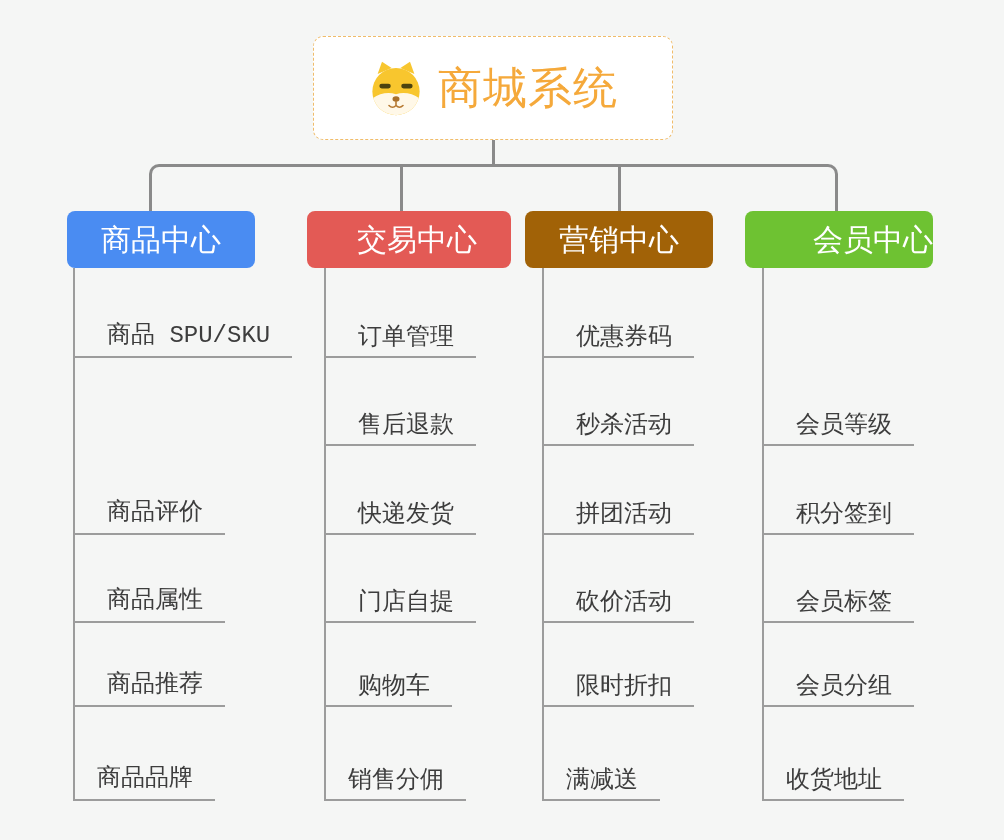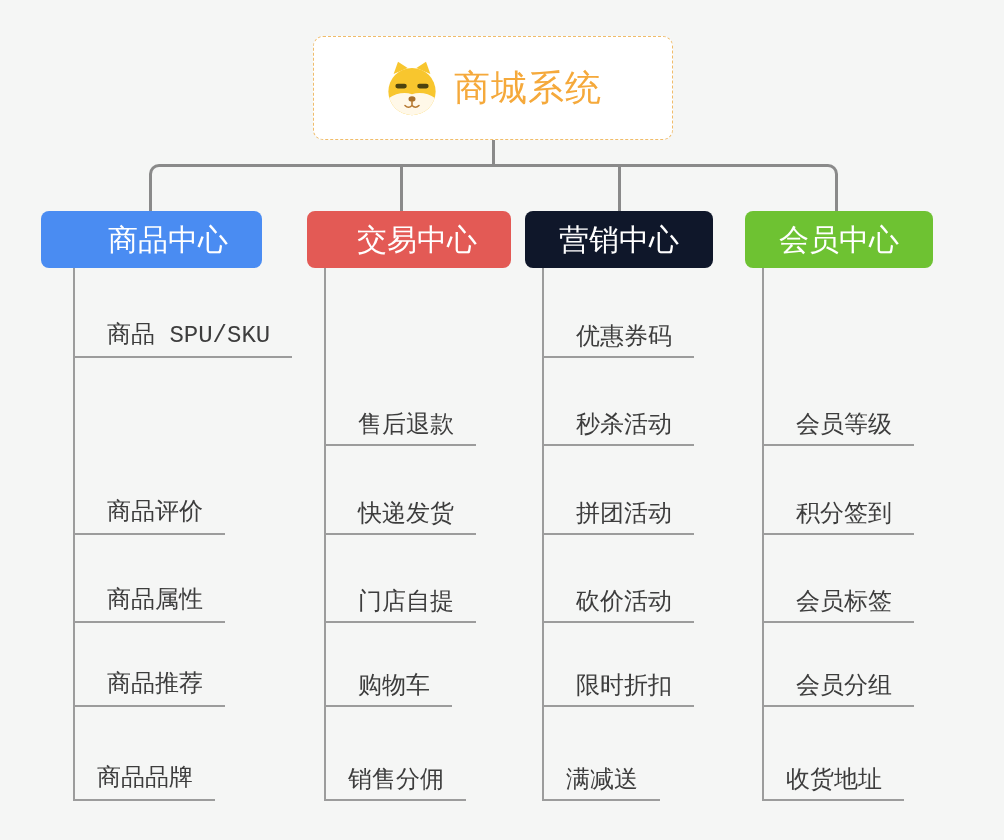--- a/index.html
+++ b/index.html
@@ -19,28 +19,28 @@
   .drop{position:absolute;top:164px;width:3px;height:47px;background:#8a8a8a;}
   .drop.d1{left:400px;} .drop.d2{left:618px;}
 
   .spine{position:absolute;top:268px;width:2px;height:533px;background:#9c9c9c;}
   .s0{left:73px;} .s1{left:324px;} .s2{left:542px;} .s3{left:762px;}
 
   
   .root{position:absolute;left:313px;top:36px;width:360px;height:104px;
         background:#ffffff;border:1px dashed #f0bc6a;border-radius:10px;
         box-sizing:border-box;display:flex;align-items:center;justify-content:center;gap:14px;}
-  .root-title{font-size:36px;line-height:1;letter-spacing:1px;}
+  .root-title{font-size:44px;line-height:1;letter-spacing:1px;}
   .dog{width:56px;height:56px;display:inline-block;}
 
   
   .hdr{position:absolute;top:211px;width:188px;height:57px;border-radius:8px;
        color:#ffffff;font-size:30px;line-height:57px;text-align:center;
        white-space:nowrap;cursor:default;}
-  .h0{left:41px;padding-left:33px;} .h1{left:307px;} .h2{left:525px;} .h3{left:745px;}
+  .h0{left:67px;} .h1{left:307px;} .h2{left:525px;} .h3{left:745px;text-align:right;}
 
   
   .leaf{position:absolute;white-space:nowrap;font-size:24px;line-height:32px;
         color:#3d3d3d;padding:0 22px 4px 34px;border-bottom:2px solid #9c9c9c;}
   .c0{left:73px;font-family:Liberation Mono, monospace;} .c1{left:324px;} .c2{left:542px;} .c3{left:762px;}
   .r0{top:320px;} .r1{top:408px;} .r2{top:497px;} .r3{top:585px;} .r4{top:669px;} .r5{top:763px;padding-left:24px;}
 </style>
 </head>
 <body style="background: rgb(245, 246, 245);">
 
@@ -71,29 +71,30 @@
         <rect x="38" y="27" width="13" height="5.5" rx="2.7" fill="#4c430f"></rect>
         <ellipse cx="32" cy="44.5" rx="4" ry="3" fill="#a8702c"></ellipse>
         <path d="M32,47 L32,52 M24,52 Q28,56 32,52 Q36,56 40,52" stroke="#b5772e" stroke-width="1.8" fill="none" stroke-linecap="round"></path>
       </svg>
     </span>
     <span class="root-title" style="color: rgb(245, 169, 59);">商城系统</span>
   </div>
 
   <div class="hdr h0" style="background: rgb(74, 140, 242);">商品中心</div>
   <div class="hdr h1" style="background: rgb(227, 90, 85); padding-left: 16px;">交易中心</div>
-  <div class="hdr h2" style="background: #0f172a;">营销中心</div>
+  <div class="hdr h2" style="background: #a16207;">营销中心</div>
   <div class="hdr h3" style="background: rgb(110, 194, 50);">会员中心</div>
 
   <div class="leaf c0 r0">商品 SPU/SKU</div>
   <div class="leaf c0 r2">商品评价</div>
   <div class="leaf c0 r3">商品属性</div>
   <div class="leaf c0 r4">商品推荐</div>
   <div class="leaf c0 r5">商品品牌</div>
 
+  <div class="leaf c1 r0">订单管理</div>
   <div class="leaf c1 r1">售后退款</div>
   <div class="leaf c1 r2">快递发货</div>
   <div class="leaf c1 r3">门店自提</div>
   <div class="leaf c1 r4">购物车</div>
   <div class="leaf c1 r5">销售分佣</div>
 
   <div class="leaf c2 r0">优惠券码</div>
   <div class="leaf c2 r1">秒杀活动</div>
   <div class="leaf c2 r2">拼团活动</div>
   <div class="leaf c2 r3">砍价活动</div>

